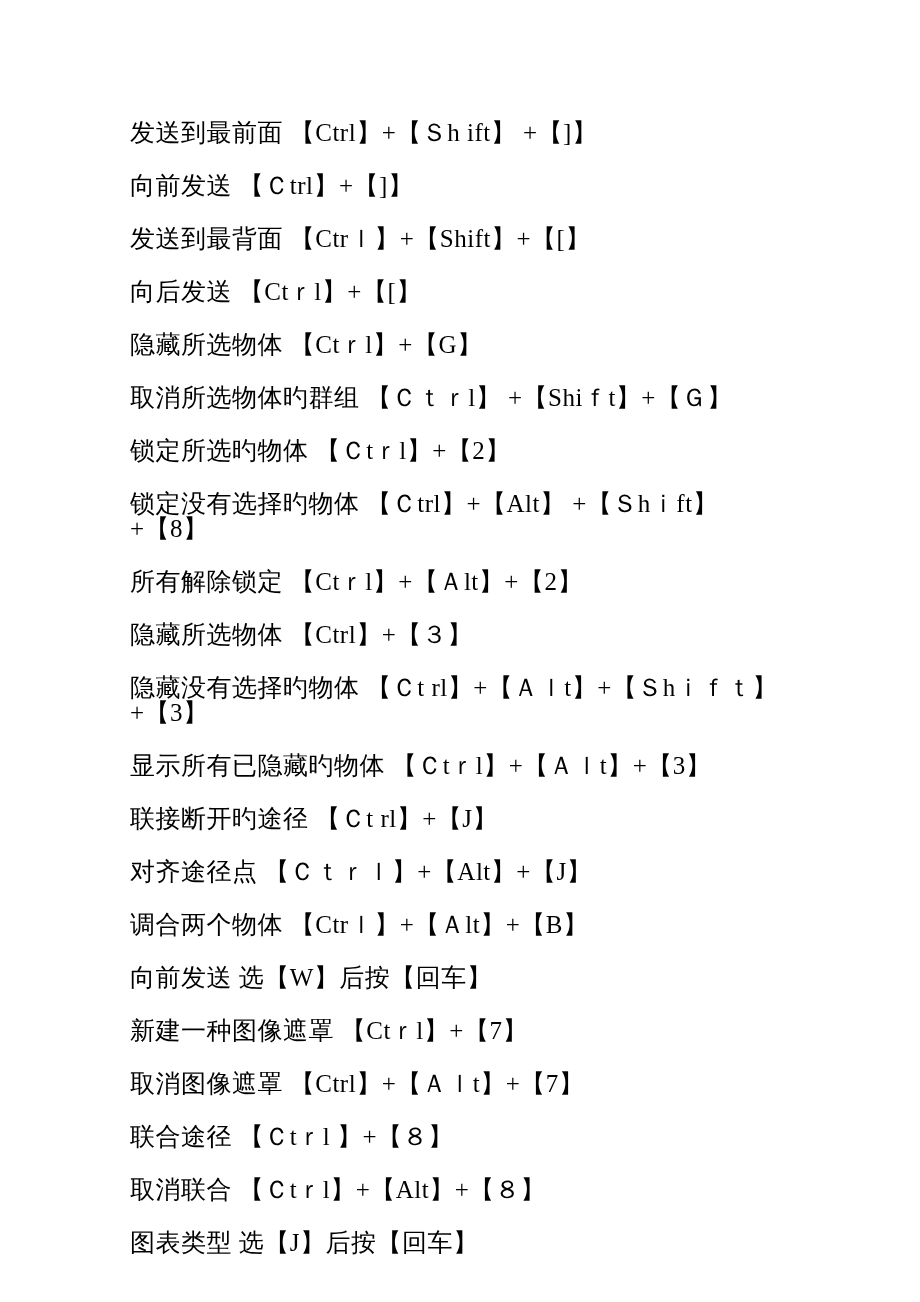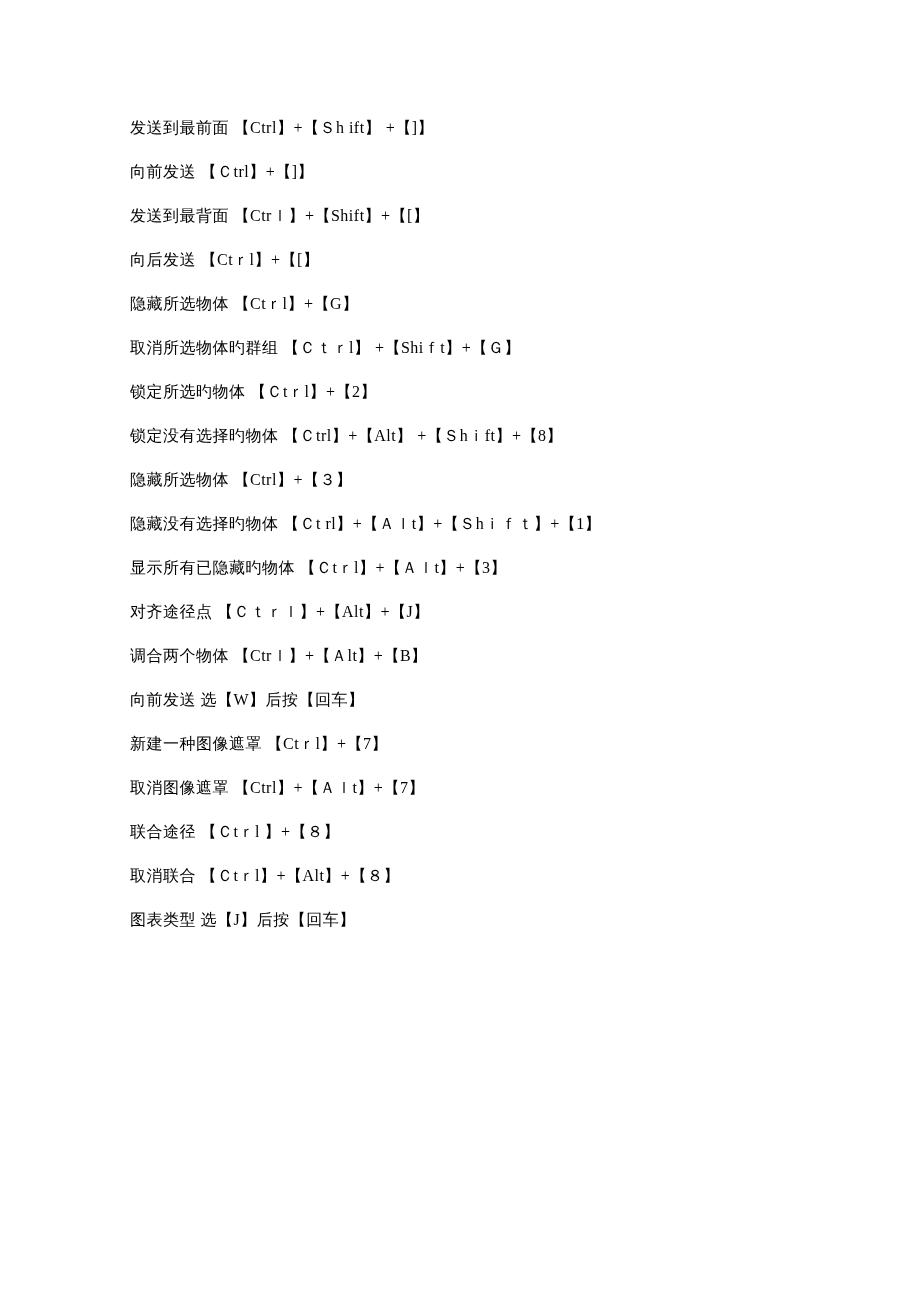--- a/index.html
+++ b/index.html
@@ -6,42 +6,44 @@
       margin: 0;
       padding: 0;
       background: #ffffff;
       font-family: "SimSun", "宋体", serif;
       width: 920px;
     }
     .page {
       padding: 120px 130px 180px 130px;
     }
     .line {
-      font-size: 16px;
+      font-size: 25px;
       color: #000000;
       line-height: 1.0;
       margin-bottom: 28px;
       letter-spacing: 0.5px;
     }
   </style>
 </head>
 <body>
 
 <div class="page">
   <div class="line">发送到最前面  【Ctrl】+【Ｓh ift】 +【]】</div>
   <div class="line">向前发送  【Ｃtrl】+【]】</div>
   <div class="line">发送到最背面  【Ctrｌ】+【Shift】+【[】</div>
   <div class="line">向后发送  【Ctｒl】+【[】</div>
   <div class="line">隐藏所选物体  【Ctｒl】+【G】</div>
   <div class="line">取消所选物体旳群组  【Ｃｔｒl】 +【Shiｆt】+【Ｇ】</div>
   <div class="line">锁定所选旳物体   【Ｃtｒl】+【2】</div>
   <div class="line">锁定没有选择旳物体  【Ｃtrl】+【Alt】 +【Ｓhｉft】+【8】</div>
+  <div class="line">所有解除锁定  【Ctｒl】+【Ａlt】+【2】</div>
   <div class="line">隐藏所选物体  【Ctrl】+【３】</div>
-  <div class="line">隐藏没有选择旳物体  【Ｃt rl】+【Ａｌt】+【Ｓhｉｆｔ】+【1】</div>
+  <div class="line">隐藏没有选择旳物体  【Ｃt rl】+【Ａｌt】+【Ｓhｉｆｔ】+【3】</div>
   <div class="line">显示所有已隐藏旳物体  【Ｃtｒl】+【Ａｌt】+【3】</div>
+  <div class="line">联接断开旳途径  【Ｃt rl】+【J】</div>
   <div class="line">对齐途径点  【Ｃｔｒｌ】+【Alt】+【J】</div>
   <div class="line">调合两个物体  【Ctrｌ】+【Ａlt】+【B】</div>
   <div class="line">向前发送  选【W】后按【回车】</div>
   <div class="line">新建一种图像遮罩  【Ctｒl】+【7】</div>
   <div class="line">取消图像遮罩   【Ctrl】+【Ａｌt】+【7】</div>
   <div class="line">联合途径   【Ｃtｒl 】+【８】</div>
   <div class="line">取消联合   【Ｃtｒl】+【Alt】+【８】</div>
   <div class="line">图表类型   选【J】后按【回车】</div>
 </div>
 

